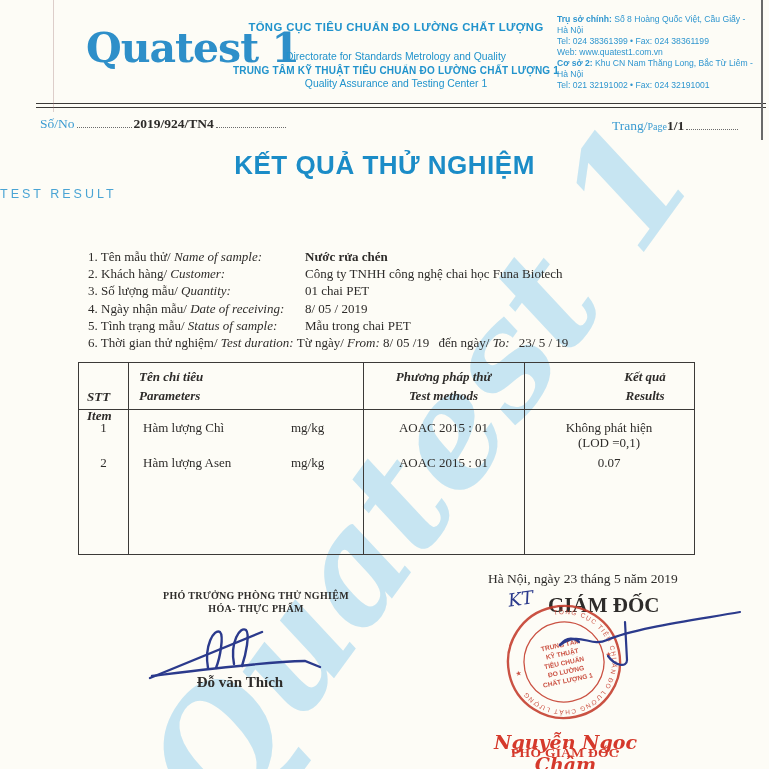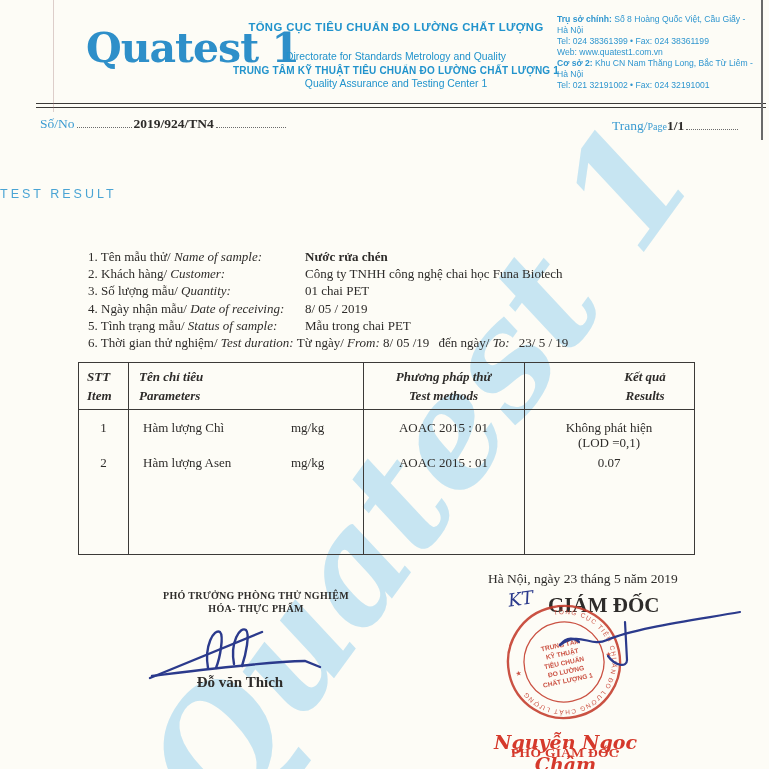--- a/index.html
+++ b/index.html
@@ -52,21 +52,21 @@
   .info i{font-style:italic;}
   .sp2{display:inline-block;width:6px;}
 
   
   .tbl{position:absolute;left:78px;top:362px;width:615px;height:191px;
     border:1.4px solid #3c3a38;z-index:1;font-size:13px;}
   .vline{position:absolute;top:0;bottom:0;width:1.2px;background:#3c3a38;}
   .v1{left:49px;} .v2{left:284px;} .v3{left:445px;}
   .hline{position:absolute;left:0;right:0;top:46px;height:1.2px;background:#3c3a38;}
   .th{position:absolute;top:4px;font-style:italic;font-weight:bold;line-height:19px;}
-  .th1{left:8px;width:40px;}
+  .th1{left:8px;width:40px;margin-top:20px;}
   .th2{left:60px;width:220px;}
   .th3{left:284px;width:161px;text-align:center;}
   .th4{left:445px;width:170px;text-align:center;margin-left:36px;}
   .cell{position:absolute;}
   .r1{top:57px;} .r1b{top:72px;} .r2{top:92px;}
   .cstt{left:0;width:49px;text-align:center;}
   .cparam{left:64px;}
   .cunit{left:212px;}
   .cmethod{left:284px;width:161px;text-align:center;}
   .cresult{left:445px;width:170px;text-align:center;}
@@ -122,20 +122,21 @@
   <div class="edgeR"></div>
   <div class="edgeL"></div>
 
   <div class="docno">
     <span class="blue">Số/No</span><span class="dots w55"></span><span class="bold ink">2019/924/TN4</span><span class="dots w60"></span>
   </div>
   <div class="pageno">
     <span class="blue">Trang/</span><span class="blue small">Page</span><span class="bold ink">1/1</span><span class="dots w50"></span>
   </div>
 
+  <div class="title">KẾT QUẢ THỬ NGHIỆM</div>
   <div class="subtitle">TEST RESULT</div>
 
   <div class="info">
     <div class="irow">
       <span>1. Tên mẫu thử/</span> <i>Name of sample:</i>
       <span class="ival bold">Nước rửa chén</span>
     </div>
     <div class="irow">
       <span>2. Khách hàng/</span> <i>Customer:</i>
       <span class="ival">Công ty TNHH công nghệ chai học Funa Biotech</span>

